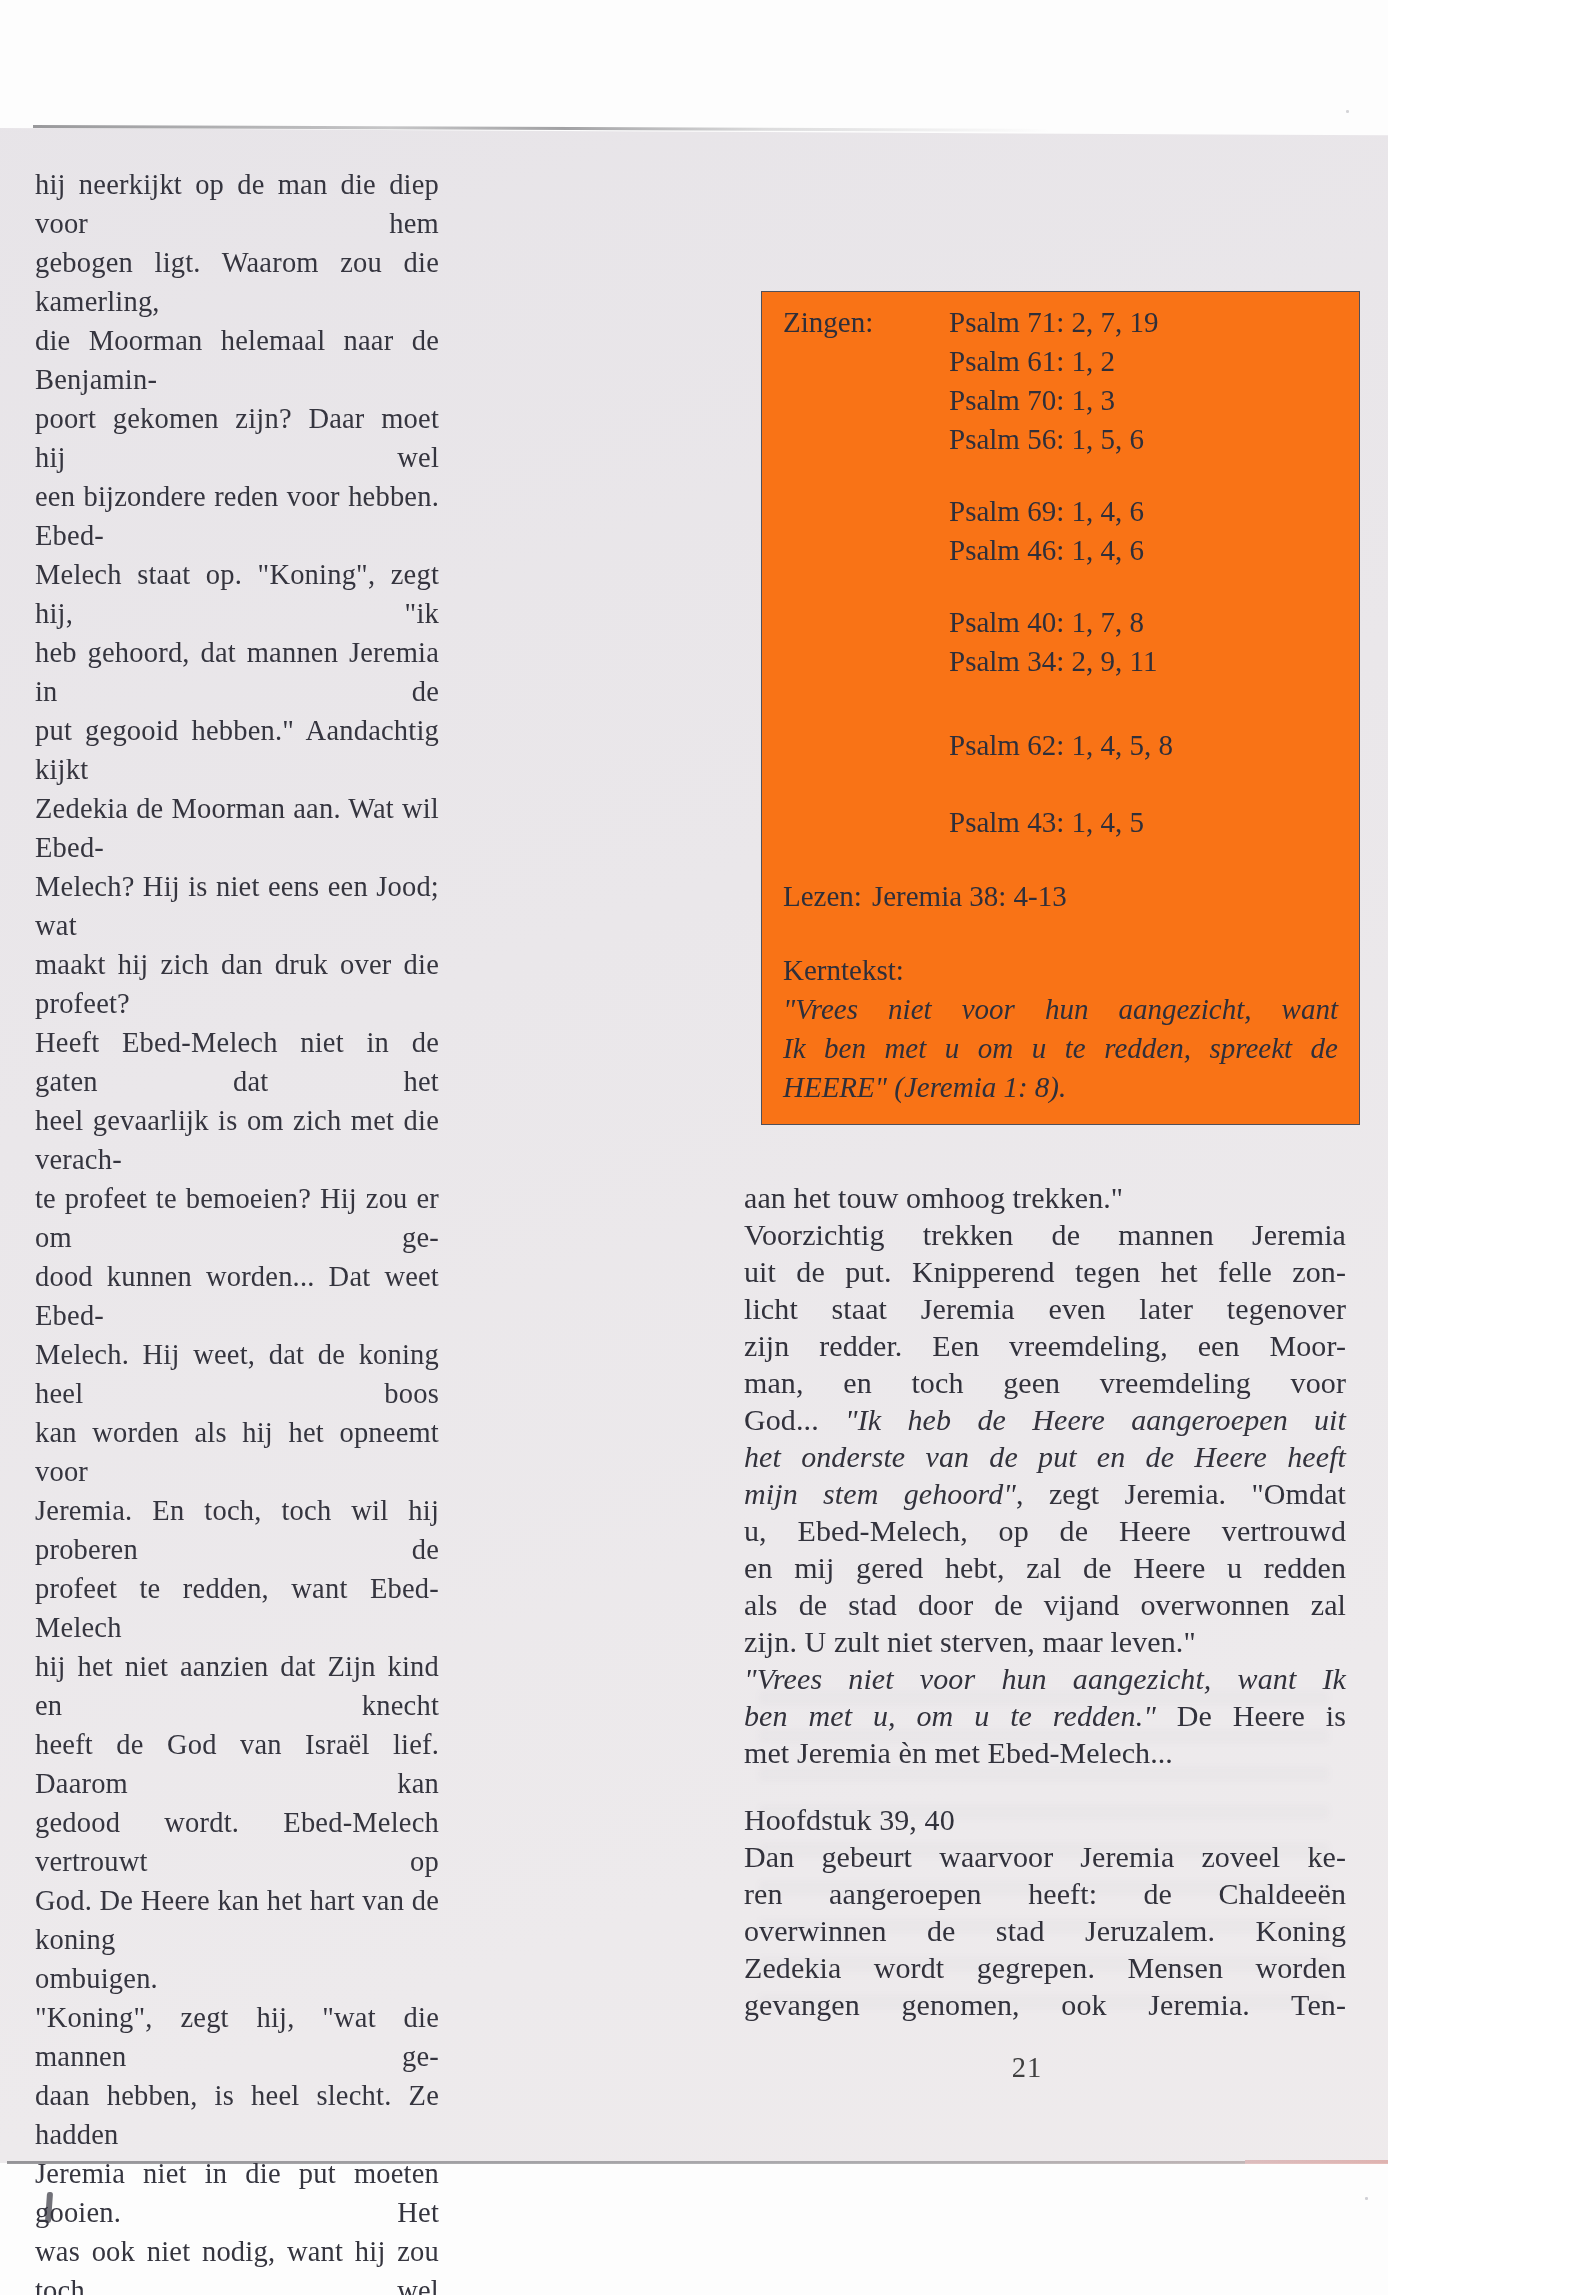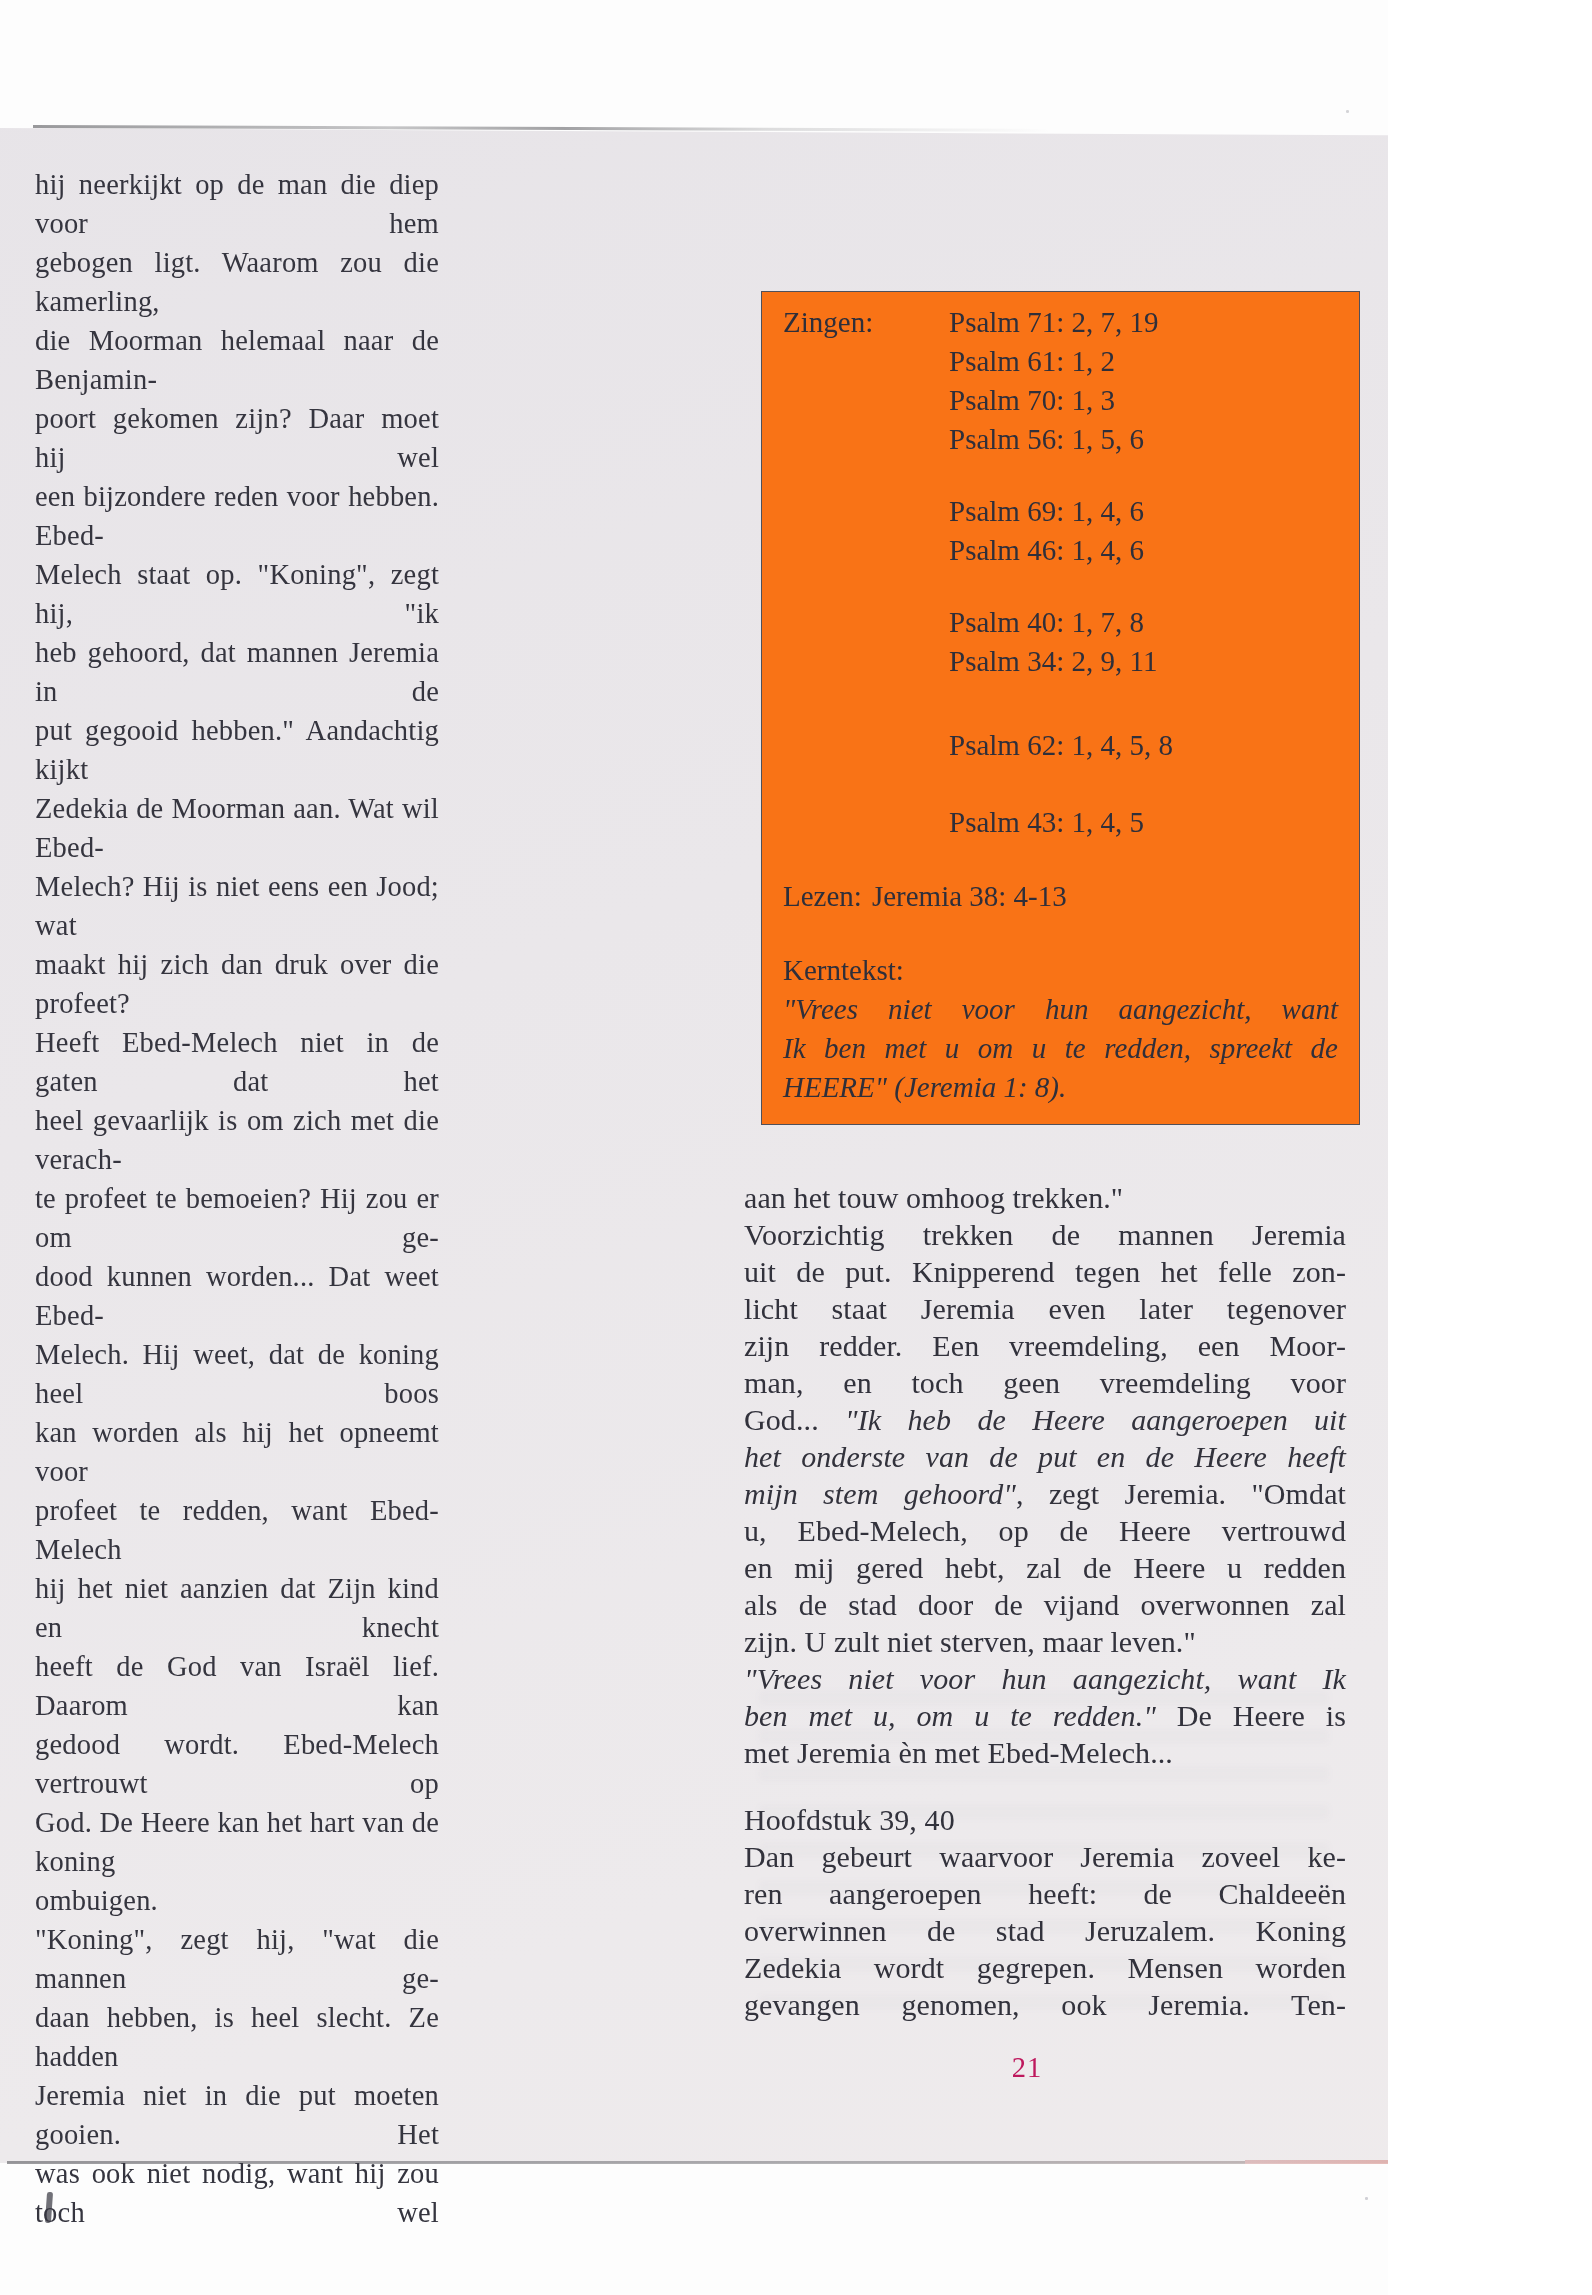--- a/index.html
+++ b/index.html
@@ -61,21 +61,21 @@
         border:1.7px solid #50505a;background:#f97316;padding:11.2px 21px 19px 21px;
         font-size:29px;color:#2f2f3a;}
   .brow{position:relative;height:39px;line-height:39px;}
   .brow .psalm{margin-left:166px;}
   .zingen-label{position:absolute;left:0;top:0;}
   .lezen-value{margin-left:10px;}
   .kline{height:39px;line-height:39px;font-style:italic;}
 
   
   #page-number{position:absolute;left:975px;top:2052px;width:104px;text-align:center;
-        font-size:28.5px;color:#be185d;letter-spacing:0.9px;}
+        font-size:28.5px;color:#404040;letter-spacing:0.9px;}
 </style>
 </head>
 <body>
 
 <div id="screen">
   <div class="page"></div>
   <div class="edge-yellow"></div>
   <div class="page-shade"></div>
   <div class="page-topline"></div>
   <div class="page-bottomline"></div>
@@ -96,20 +96,21 @@
       <div class="ln just"><span>put gegooid hebben." Aandachtig kijkt</span></div>
       <div class="ln just"><span>Zedekia de Moorman aan. Wat wil Ebed-</span></div>
       <div class="ln just"><span>Melech? Hij is niet eens een Jood; wat</span></div>
       <div class="ln just"><span>maakt hij zich dan druk over die profeet?</span></div>
       <div class="ln just"><span>Heeft Ebed-Melech niet in de gaten dat het</span></div>
       <div class="ln just"><span>heel gevaarlijk is om zich met die verach-</span></div>
       <div class="ln just"><span>te profeet te bemoeien? Hij zou er om ge-</span></div>
       <div class="ln just"><span>dood kunnen worden... Dat weet Ebed-</span></div>
       <div class="ln just"><span>Melech. Hij weet, dat de koning heel boos</span></div>
       <div class="ln just"><span>kan worden als hij het opneemt voor</span></div>
+      <div class="ln just"><span>Jeremia. En toch, toch wil hij proberen de</span></div>
       <div class="ln just"><span>profeet te redden, want Ebed-Melech</span></div>
       <div class="ln just"><span>hij het niet aanzien dat Zijn kind en knecht</span></div>
       <div class="ln just"><span>heeft de God van Israël lief. Daarom kan</span></div>
       <div class="ln just"><span>gedood wordt. Ebed-Melech vertrouwt op</span></div>
       <div class="ln just"><span>God. De Heere kan het hart van de koning</span></div>
       <div class="ln"><span>ombuigen.</span></div>
       <div class="ln just"><span>"Koning", zegt hij, "wat die mannen ge-</span></div>
       <div class="ln just"><span>daan hebben, is heel slecht. Ze hadden</span></div>
       <div class="ln just"><span>Jeremia niet in die put moeten gooien. Het</span></div>
       <div class="ln just"><span>was ook niet nodig, want hij zou toch wel</span></div>

